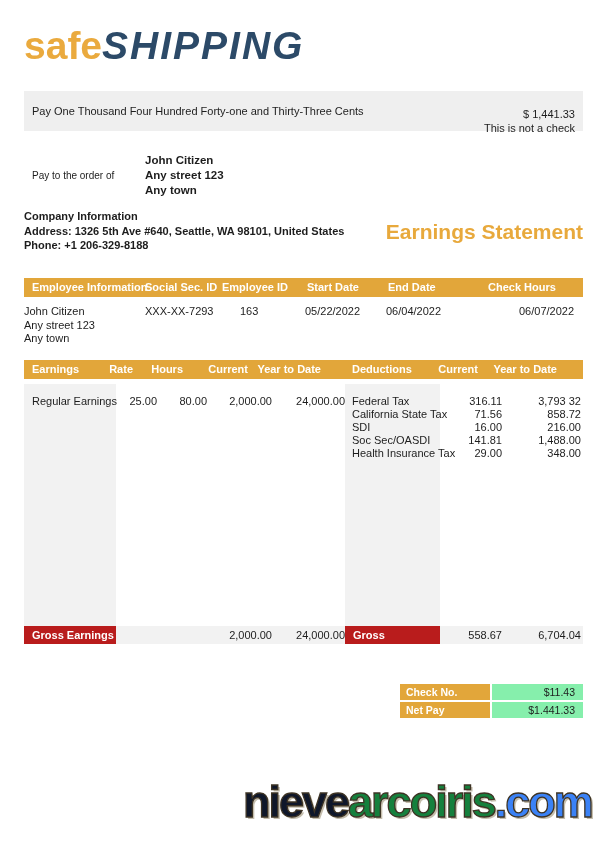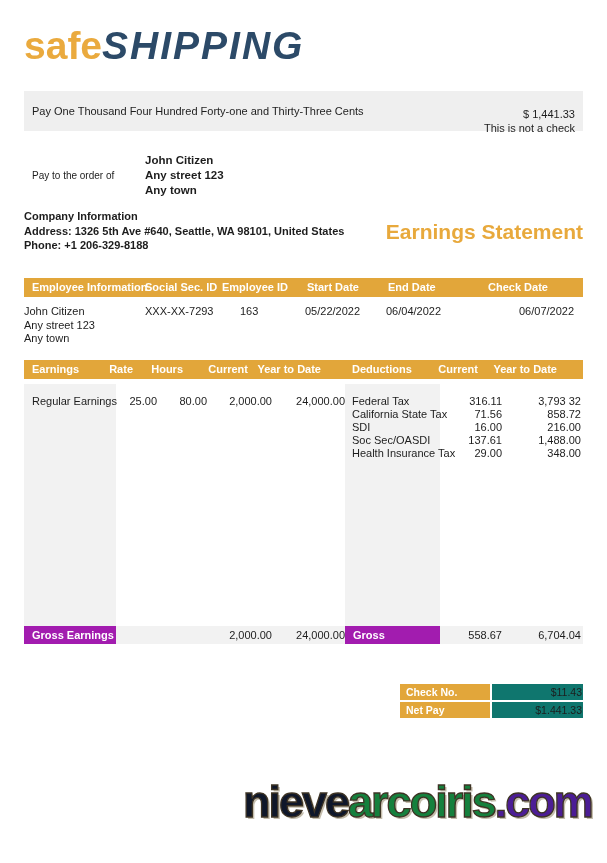--- a/index.html
+++ b/index.html
@@ -52,42 +52,42 @@
   .v-ssn { left:145px; } .v-empid { left:240px; } .v-start { left:305px; }
   .v-end { left:386px; } .v-checkdate { left:489px;margin-left:30px; }
   
   .body-gray-earn { position:absolute; left:24px; top:384px; width:92px; height:242px; background:#F2F2F2; }
   .body-gray-ded  { position:absolute; left:345px; top:384px; width:95px; height:242px; background:#F2F2F2; }
   .earn-row, .ded-row { position:absolute; left:0; width:607px; font-size:11px; }
   .earn-row span, .ded-row span { position:absolute; white-space:nowrap; top:0; }
   .earn-name { left:32px; }
   .ded-name { left:352px; }
   
-  .gross-cell-label { position:absolute; top:626px; height:18px; background:#a21caf; color:#fff; font-size:11px; font-weight:700; line-height:18px; padding-left:8px; }
+  .gross-cell-label { position:absolute; top:626px; height:18px; background:#b91c1c; color:#fff; font-size:11px; font-weight:700; line-height:18px; padding-left:8px; }
   .g-earn-label { left:24px; width:92px; }
   .g-ded-label  { left:345px; width:95px; }
   .gross-cell-vals { position:absolute; top:626px; height:18px; background:#F2F2F2; }
   .g-earn-vals { left:116px; width:229px; }
   .g-ded-vals  { left:440px; width:143px; }
   .gross-vals-layer { position:absolute; left:0; top:626px; width:607px; height:18px; font-size:11px; }
   .gross-vals-layer span { position:absolute; top:0; line-height:18px; white-space:nowrap; }
   
   .sum-row { position:absolute; left:0; width:607px; height:16px; font-size:10.5px; }
   .sum-label { position:absolute; left:400px; width:90px; height:16px; background:#E2A63A; color:#fff; font-weight:700; line-height:16px; padding-left:6px; }
-  .sum-value { position:absolute; left:492px; width:91px; height:16px; background:#0f766e; color:#1d1d1d; line-height:16px; text-align:right; padding-right:1px; }
+  .sum-value { position:absolute; left:492px; width:91px; height:16px; background:#86efac; color:#1d1d1d; line-height:16px; text-align:right; padding-right:8px; }
   
   .watermark {
     position:absolute; left:243px; top:776px; white-space:nowrap;
     font-size:45px; font-weight:700; letter-spacing:-2px;
     -webkit-text-stroke:1.3px #3d3324;
     text-shadow:2px 2px 0 rgba(90,70,20,0.35);
   }
   .wm-yellow { color:#0f172a; }
   .wm-orange { color:#15803d; }
-  .wm-purple { color:#4c1d95; }
+  .wm-purple { color:#3b82f6; }
 </style>
 </head>
 <body>
 
 <div class="page">
 
   <div class="logo">
     <span class="logo-safe">safe</span><span class="logo-shipping">SHIPPING</span>
   </div>
 
@@ -113,21 +113,21 @@
   </div>
 
   <div class="statement-title">Earnings Statement</div>
 
   <div class="gold-bar emp-header">
     <span class="c-empinfo">Employee Information</span>
     <span class="c-ssn">Social Sec. ID</span>
     <span class="c-empid">Employee ID</span>
     <span class="c-start">Start Date</span>
     <span class="c-end">End Date</span>
-    <span class="c-checkdate">Check Date</span>
+    <span class="c-checkdate">Check Hours</span>
   </div>
 
   <div class="emp-row">
     <span class="emp-name">
       <span style="position:static;display:block;">John Citizen</span>
       <span style="position:static;display:block;">Any street 123</span>
       <span style="position:static;display:block;">Any town</span>
     </span>
     <span class="v-ssn">XXX-XX-7293</span>
     <span class="v-empid">163</span>
@@ -168,21 +168,21 @@
     <span class="r-dcur">71.56</span>
     <span class="r-dytd">858.72</span>
   </div>
   <div class="ded-row" style="top:421px;">
     <span class="ded-name">SDI</span>
     <span class="r-dcur">16.00</span>
     <span class="r-dytd">216.00</span>
   </div>
   <div class="ded-row" style="top:434px;">
     <span class="ded-name">Soc Sec/OASDI</span>
-    <span class="r-dcur">137.61</span>
+    <span class="r-dcur">141.81</span>
     <span class="r-dytd">1,488.00</span>
   </div>
   <div class="ded-row" style="top:447px;">
     <span class="ded-name">Health Insurance Tax</span>
     <span class="r-dcur">29.00</span>
     <span class="r-dytd">348.00</span>
   </div>
 
   <div class="gross-cell-label g-earn-label">Gross Earnings</div>
   <div class="gross-cell-vals g-earn-vals"></div>

